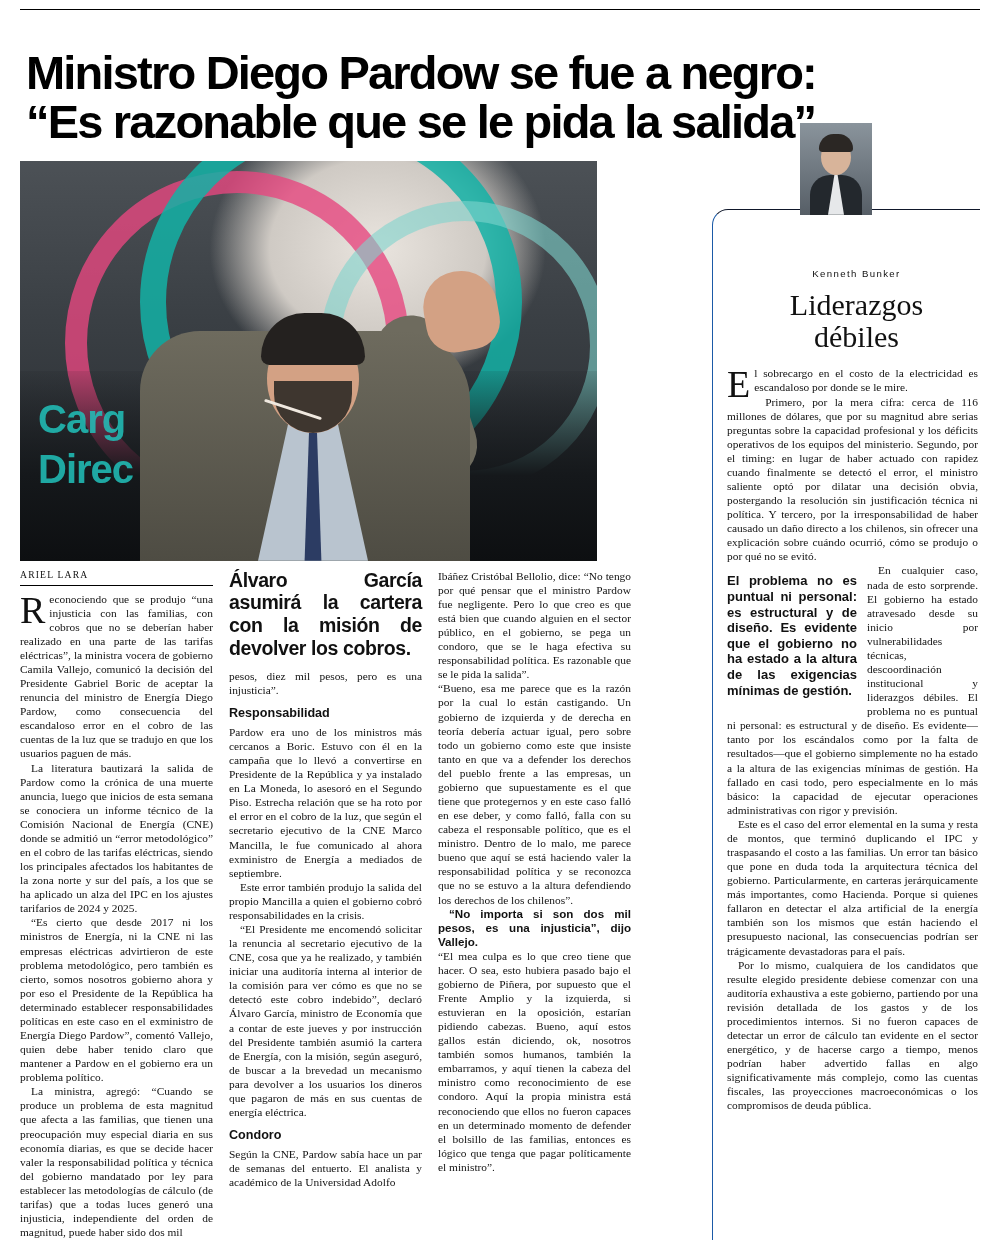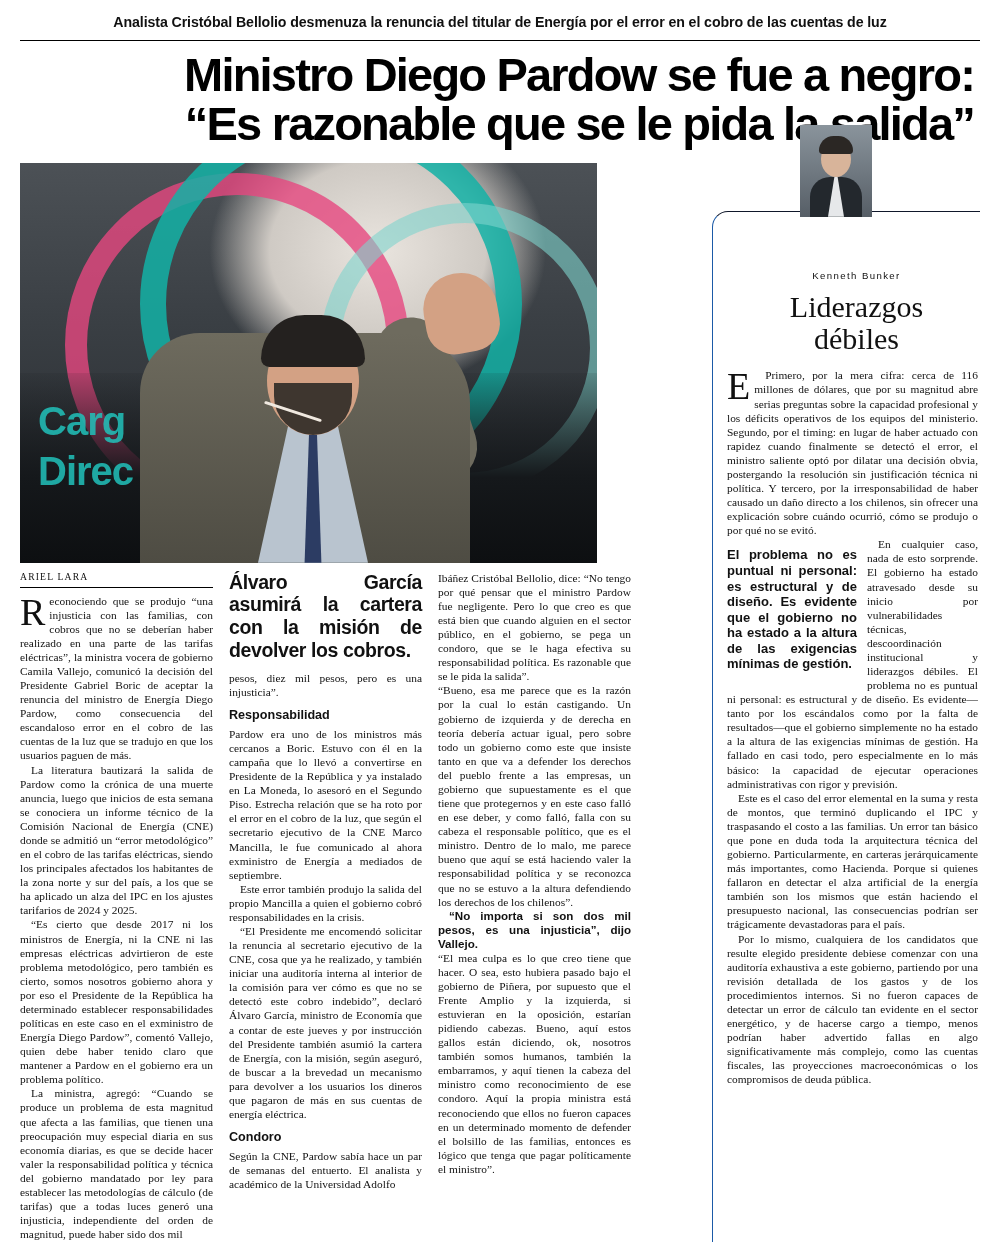--- a/index.html
+++ b/index.html
@@ -34,28 +34,29 @@
     line-height: 1.2;
   }
   .rule-top {
     height: 1px;
     background: #000;
     margin: 9px 20px 0 20px;
   }
 
   
   .headline {
-    text-align: right;
+    text-align: left;
     font-family: "Liberation Sans", sans-serif;
     font-weight: 700;
     font-size: 47px;
     line-height: 1.04;
     letter-spacing: -1.8px;
     color: #000;
     padding: 10px 26px 0 26px;
+    margin-top: 29px;
   }
   .headline .l2 { display: block; }
 
   
   .content {
     position: relative;
     margin-top: 14px;
     padding: 0 20px 0 20px;
     box-sizing: border-box;
   }
@@ -348,21 +349,20 @@
     text-indent: 0;
     margin-top: 7px;
   }
   .clear { clear: both; }
 </style>
 </head>
 <body>
 
 <div class="page">
 
-  <div class="kicker">Analista Cristóbal Bellolio desmenuza la renuncia del titular de Energía por el error en el cobro de las cuentas de luz</div>
   <div class="rule-top"></div>
 
   <div class="headline">
     <span>Ministro Diego Pardow se fue a negro:</span>
     <span class="l2">“Es razonable que se le pida la salida”</span>
   </div>
 
   <div class="content">
 
     <div class="rail">
@@ -372,21 +372,21 @@
         <div class="ap-head"></div>
         <div class="ap-hair"></div>
       </div>
       <div class="rail-box">
         <div class="author-name">Kenneth Bunker</div>
         <div class="rail-title">
           <span>Liderazgos</span><br>
           <span>débiles</span>
         </div>
         <div class="rail-body">
-          <p class="first"><span class="dropcap">E</span></p>
+          <p class="first"><span class="dropcap">E</span><span>l sobrecargo en el costo de la electricidad es escandaloso por donde se le mire.</span></p>
           <p>Primero, por la mera cifra: cerca de 116 millones de dólares, que por su magnitud abre serias preguntas sobre la capacidad profesional y los déficits operativos de los equipos del ministerio. Segundo, por el timing: en lugar de haber actuado con rapidez cuando finalmente se detectó el error, el ministro saliente optó por dilatar una decisión obvia, postergando la resolución sin justificación técnica ni política. Y tercero, por la irresponsabilidad de haber causado un daño directo a los chilenos, sin ofrecer una explicación sobre cuándo ocurrió, cómo se produjo o por qué no se evitó.</p>
           <div class="rail-pull">El problema no es puntual ni personal: es estructural y de diseño. Es evidente que el gobierno no ha estado a la altura de las exigencias mínimas de gestión.</div>
           <p>En cualquier caso, nada de esto sorprende. El gobierno ha estado atravesado desde su inicio por vulnerabilidades técnicas, descoordinación institucional y liderazgos débiles. El problema no es puntual ni personal: es estructural y de diseño. Es evidente—tanto por los escándalos como por la falta de resultados—que el gobierno simplemente no ha estado a la altura de las exigencias mínimas de gestión. Ha fallado en casi todo, pero especialmente en lo más básico: la capacidad de ejecutar operaciones administrativas con rigor y previsión.</p>
           <p>Este es el caso del error elemental en la suma y resta de montos, que terminó duplicando el IPC y traspasando el costo a las familias. Un error tan básico que pone en duda toda la arquitectura técnica del gobierno. Particularmente, en carteras jerárquicamente más importantes, como Hacienda. Porque si quienes fallaron en detectar el alza artificial de la energía también son los mismos que están haciendo el presupuesto nacional, las consecuencias podrían ser trágicamente devastadoras para el país.</p>
           <p>Por lo mismo, cualquiera de los candidatos que resulte elegido presidente debiese comenzar con una auditoría exhaustiva a este gobierno, partiendo por una revisión detallada de los gastos y de los procedimientos internos. Si no fueron capaces de detectar un error de cálculo tan evidente en el sector energético, y de hacerse cargo a tiempo, menos podrían haber advertido fallas en algo significativamente más complejo, como las cuentas fiscales, las proyecciones macroeconómicas o los compromisos de deuda pública.</p>
         </div>
       </div>
     </div>
 
     <div class="photo-wrap">

